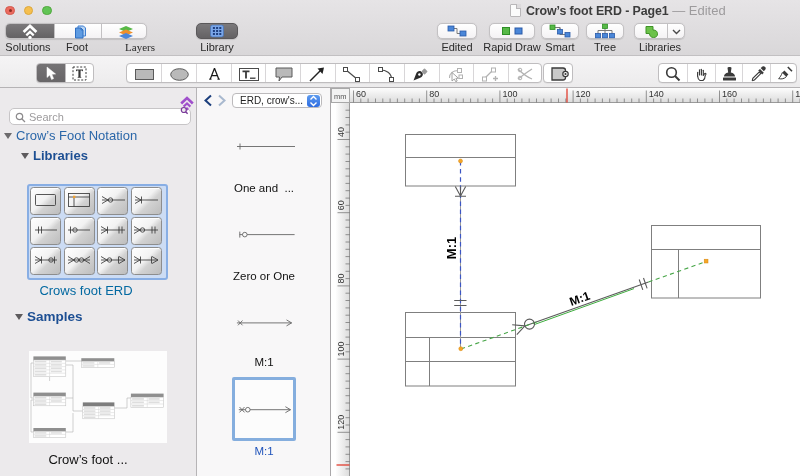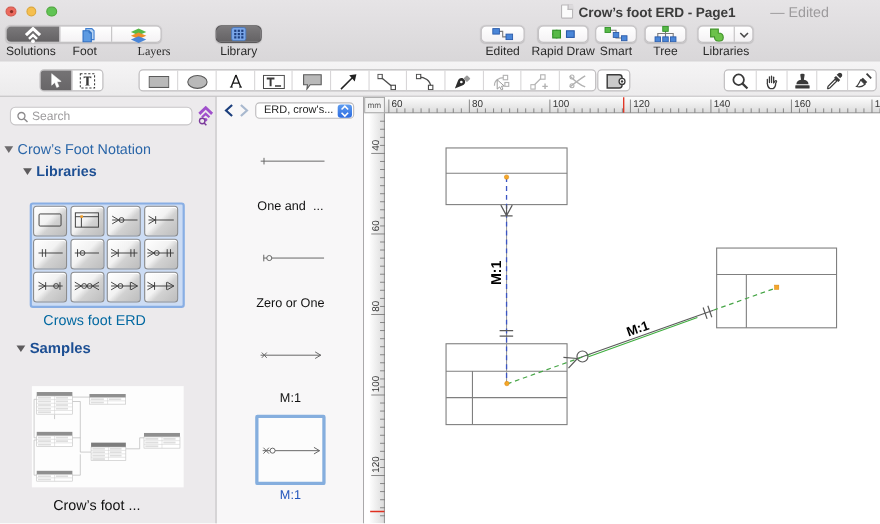--- a/index.html
+++ b/index.html
@@ -10,21 +10,21 @@
 
 #chrome { position:absolute; left:0; top:0; width:800px; height:56px;
   background:linear-gradient(#e6e4e6, #d9d7d9); border-bottom:1px solid #c2c0c2; }
 .tl { position:absolute; top:5.5px; width:9.5px; height:9.5px; border-radius:50%; }
 #tl-r { left:5px;  background:#ec6a5e; border:0.5px solid #d35b50; }
 #tl-r::after { content:""; position:absolute; left:2.8px; top:2.8px; width:3px; height:3px; border-radius:50%; background:#8c2f26;}
 #tl-y { left:23.5px; background:#f5bf4f; border:0.5px solid #dca73c; }
 #tl-g { left:42px; background:#61c455; border:0.5px solid #51a83f; }
 
 #title { position:absolute; top:3px; left:510px; height:16px; font-size:13px; color:#3c3c3c; white-space:nowrap; }
-#title .dim { color:#9d9b9d;margin-left:28px; }
+#title .dim { color:#9d9b9d; }
 .docicon { display:inline-block; width:11px; height:13px; background:#fbfbfb; border:1px solid #b9b7b9; border-radius:1px; vertical-align:-2px; margin-right:5px; position:relative;}
 .docicon::after{content:""; position:absolute; right:-1px; top:-1px; width:4px; height:4px; background:#dcdadc; border-left:1px solid #b9b7b9; border-bottom:1px solid #b9b7b9;}
 
 
 .tbtn { position:absolute; top:22.5px; height:16.5px; background:linear-gradient(#ffffff,#f4f2f4);
   border:1px solid #c3c1c3; border-radius:5px; box-shadow:0 0.5px 1px rgba(0,0,0,.12); }
 .tbtn.dark { background:linear-gradient(#7b797b,#646264); border-color:#5a585a; }
 .tlabel { position:absolute; top:41px; font-size:11px; color:#2a2a2a; text-align:center; white-space:nowrap; transform:translateX(-50%); }
 .seg { position:absolute; top:0; bottom:0; }
 .segdiv { position:absolute; top:0; bottom:0; width:1px; background:#c3c1c3; }
@@ -33,21 +33,21 @@
 
 #strip { position:absolute; left:0; top:56px; width:800px; height:32px;
   background:linear-gradient(#f5f4f5,#ecebec); border-bottom:1px solid #b5b3b5; }
 .sgroup { position:absolute; top:7px; height:20px; background:#fff; border:1px solid #bfbdbf; border-radius:4px; box-shadow:0 0.5px 0.5px rgba(0,0,0,.08); }
 .sbtn { position:absolute; top:0; height:18px; }
 .sdiv { position:absolute; top:0; bottom:0; width:1px; background:#d8d6d8; }
 .sbtn.sel { background:linear-gradient(#757375,#686668); }
 
 
 #sidebar { position:absolute; left:0; top:88px; width:197px; height:388px; background:#eceaec; border-right:1px solid #b6b4b6; }
-#search { position:absolute; left:9px; top:9px; width:166px; height:17px; background:#fff; border:1px solid #c7c5c7; border-radius:5px; }
+#search { position:absolute; left:9px; top:20px; width:182px; height:17px; background:#fff; border:1px solid #c7c5c7; border-radius:5px; }
 #search .ph { position:absolute; left:19px; top:2px; font-size:11px; color:#9d9b9d; }
 .tri { display:inline-block; width:0; height:0; border-left:4.5px solid transparent; border-right:4.5px solid transparent; border-top:6px solid #6d6b6d; vertical-align:1px; }
 #cfn { position:absolute; left:4px; top:40px; font-size:13px; color:#2a66a8; }
 #cfn .tri { margin-right:4px; }
 #libs { position:absolute; left:21px; top:60px; font-size:13px; font-weight:bold; color:#1d4f93; }
 #libs .tri, #samples .tri { margin-right:4px; border-top-color:#5d5b5d;}
 #libgrid { position:absolute; left:27px; top:96px; width:141px; height:96px; background:#ccdcf4; border:2.5px solid #88aee4; border-radius:3px; }
 .gbtn { position:absolute; width:31px; height:27.5px; border:1px solid #8d8d8d; border-radius:3.5px;
   background:linear-gradient(135deg,#ffffff 0%,#f2f2f2 45%,#d2d2d2 60%,#bdbdbd 100%); box-shadow:inset 0 1px 0 #fff; }
 #libname { position:absolute; left:86px; top:195px; transform:translateX(-50%); font-size:13px; color:#0369a1; white-space:nowrap; }

